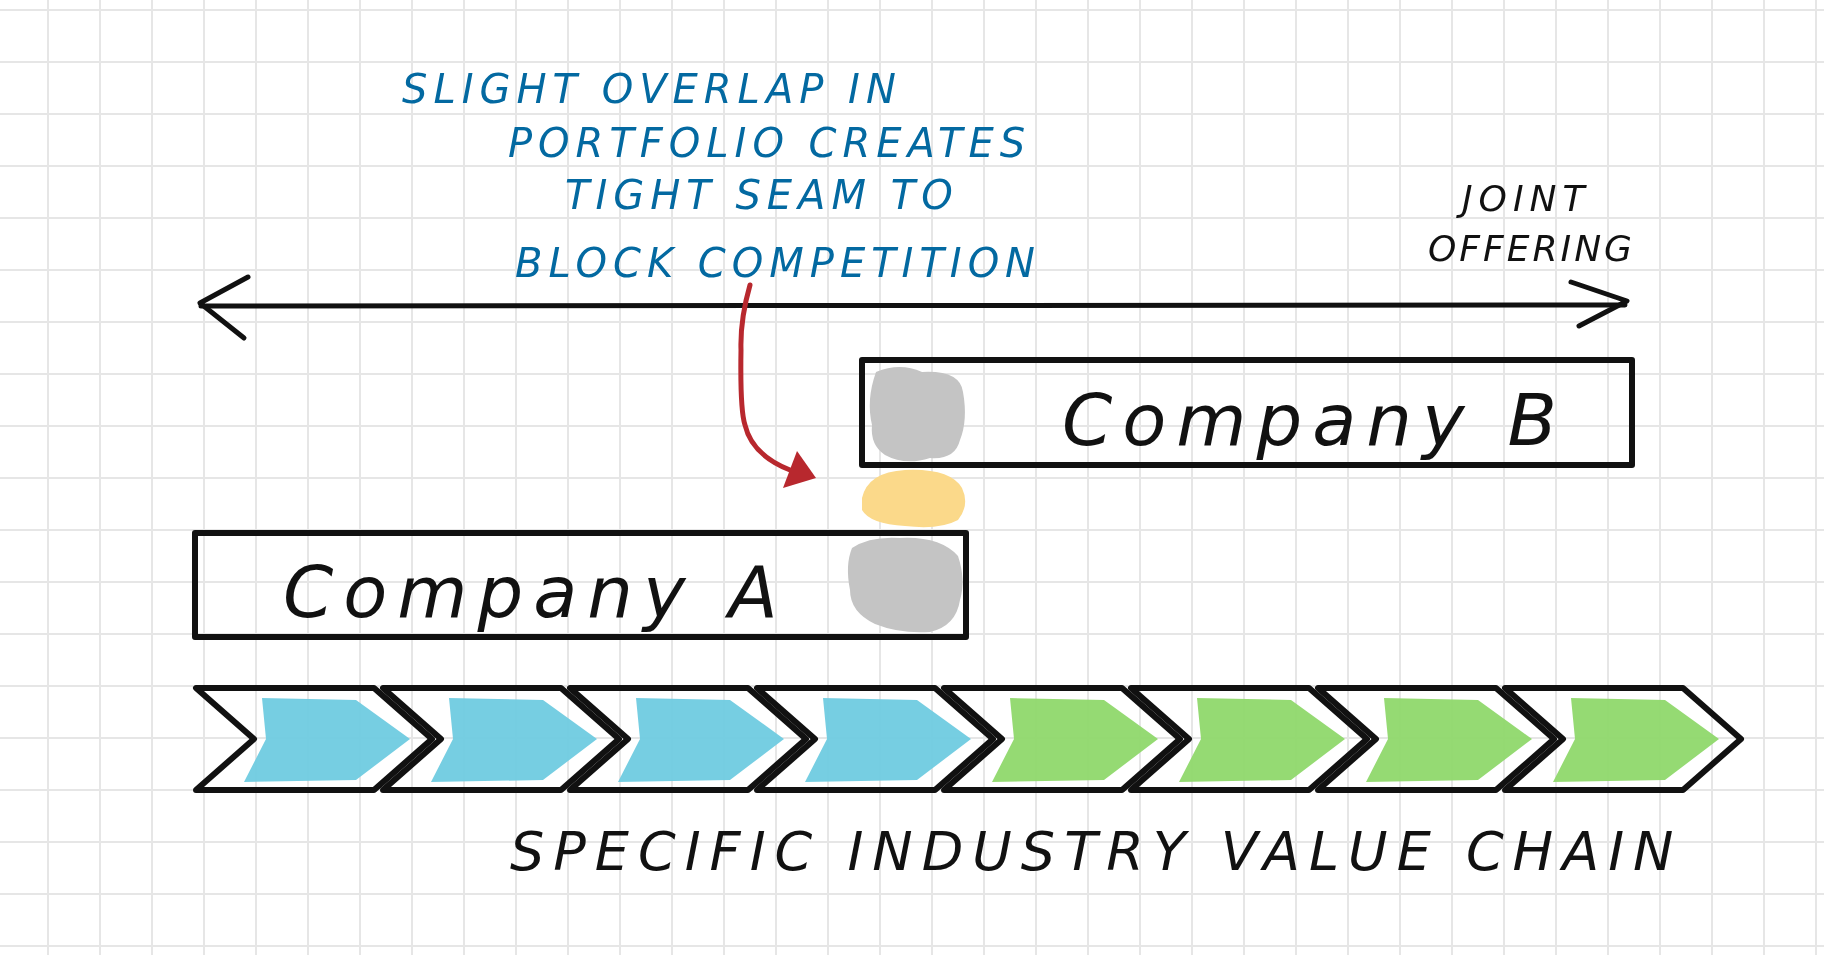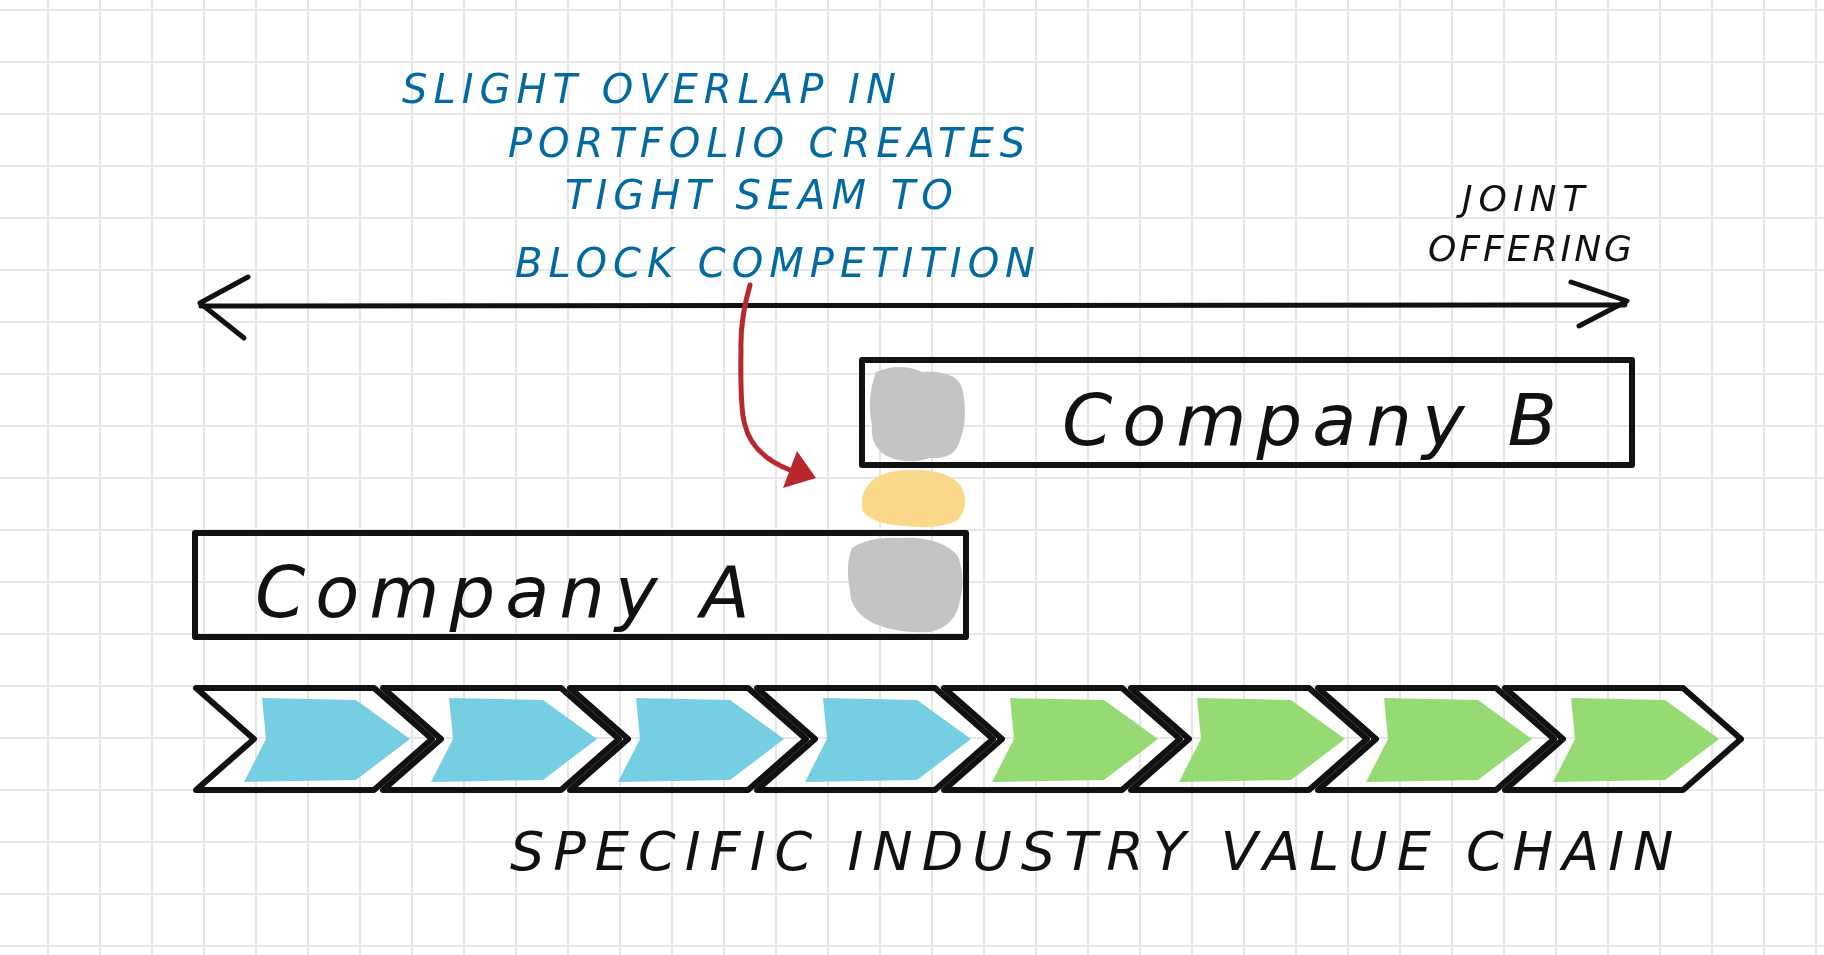--- a/index.html
+++ b/index.html
@@ -95,15 +95,15 @@
   <div class="hand red" style="left:565px; top:172px;">tight seam to</div>
   <div class="hand red" style="left:515px; top:228px;margin-top:12px;">block competition</div>
 </div>
 
 <div>
   <div class="hand black" style="left:1462px; top:178px; font-size:36px;">joint</div>
   <div class="hand black" style="left:1428px; top:228px; font-size:36px; letter-spacing:3px;">offering</div>
 </div>
 
 <div class="box-label" style="left:1062px; top:378px;">Company B</div>
-<div class="box-label" style="left:255px; top:550px;">Company A</div>
+<div class="box-label" style="left:255px; top:550px;padding-left:28px;">Company A</div>
 
 <div class="hand black" style="left:510px; top:820px; font-size:54px; letter-spacing:9px;">specific industry value chain</div>
 
 </body></html>

